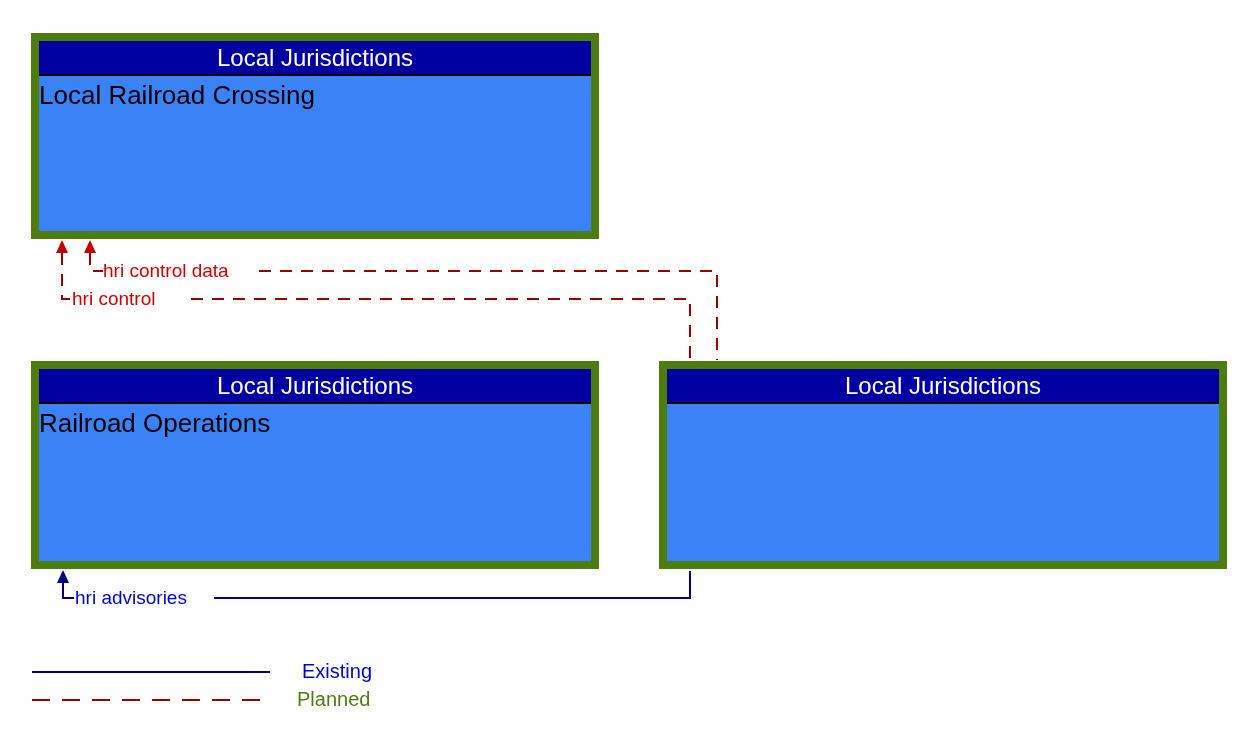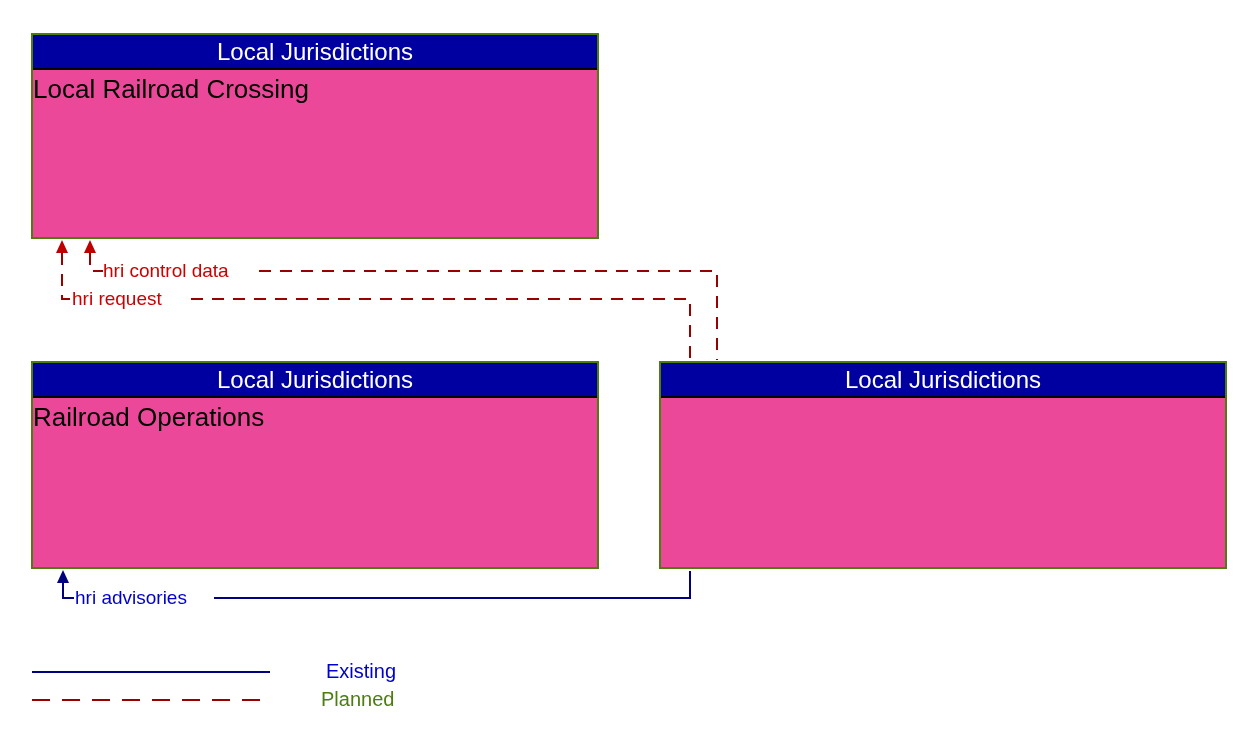--- a/index.html
+++ b/index.html
@@ -11,22 +11,22 @@
     position: relative;
     width: 1251px;
     height: 742px;
     background: #ffffff;
     font-family: "Liberation Sans", sans-serif;
     overflow: hidden;
   }
   .entity {
     position: absolute;
     box-sizing: border-box;
-    border: 2px solid #4d7c0f;
-    background: #ec4899;
+    border: 8px solid #4d7c0f;
+    background: #3b82f6;
   }
   .entity-header {
     box-sizing: border-box;
     height: 35px;
     background: #0000A0;
     border-bottom: 2px solid #000000;
     color: #ffffff;
     font-size: 24px;
     display: flex;
     align-items: center;
@@ -55,21 +55,20 @@
 
   #label-hri-control-data { left: 103px; top: 260px; }
   #label-hri-request      { left: 72px;  top: 288px; }
   #label-hri-advisories   { left: 75px;  top: 587px; }
 
   .legend-label {
     position: absolute;
     font-size: 20px;
     line-height: 23px;
     white-space: nowrap;
-    margin-left: 24px;
   }
   #legend-existing-label { left: 302px; top: 660px; color: #0000CC; }
   #legend-planned-label  { left: 297px; top: 688px; color: #4d7c0f; }
 
   svg.wires {
     position: absolute;
     left: 0;
     top: 0;
     pointer-events: none;
   }
@@ -111,19 +110,19 @@
     <div class="entity-title">Railroad Operations</div>
   </div>
 
   <div class="entity" id="box-publicworks">
     <div class="entity-header">
       <span>Local Jurisdictions</span>
     </div>
   </div>
 
   <span class="flow-label planned" id="label-hri-control-data">hri control data</span>
-  <span class="flow-label planned" id="label-hri-request">hri request</span>
+  <span class="flow-label planned" id="label-hri-request">hri control</span>
   <span class="flow-label existing" id="label-hri-advisories">hri advisories</span>
 
   <span class="legend-label" id="legend-existing-label">Existing</span>
   <span class="legend-label" id="legend-planned-label">Planned</span>
 
 </div>
 
 </body></html>

